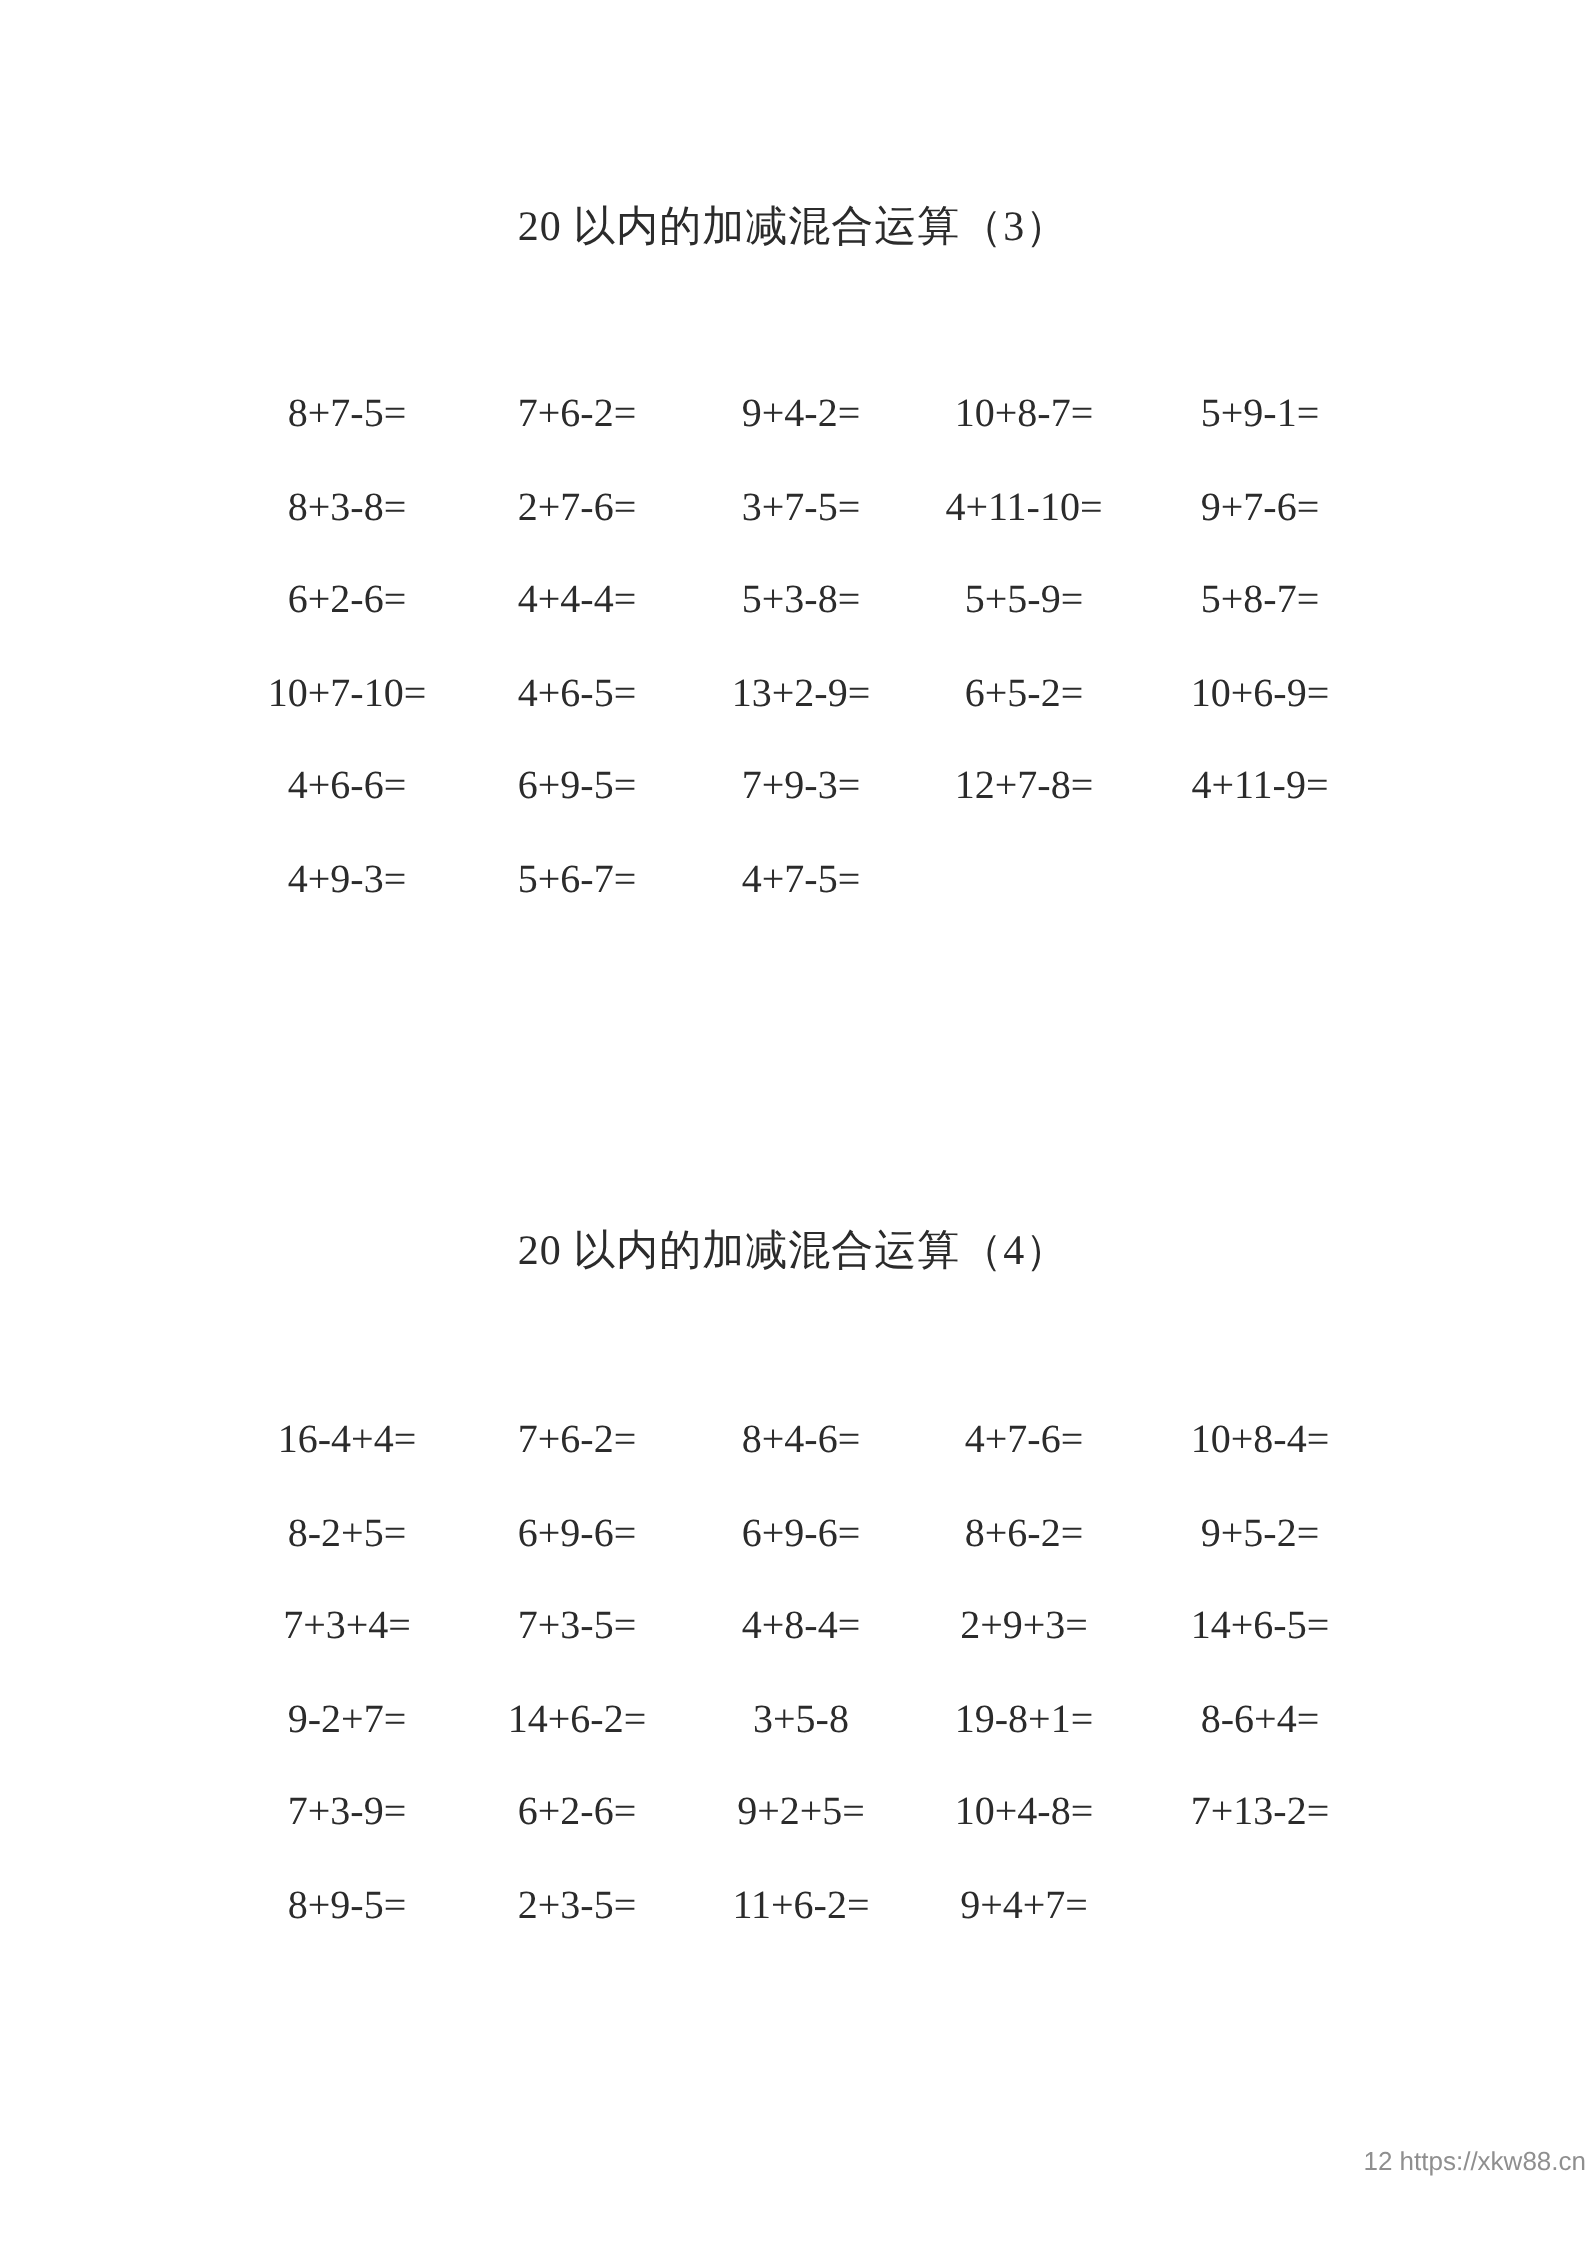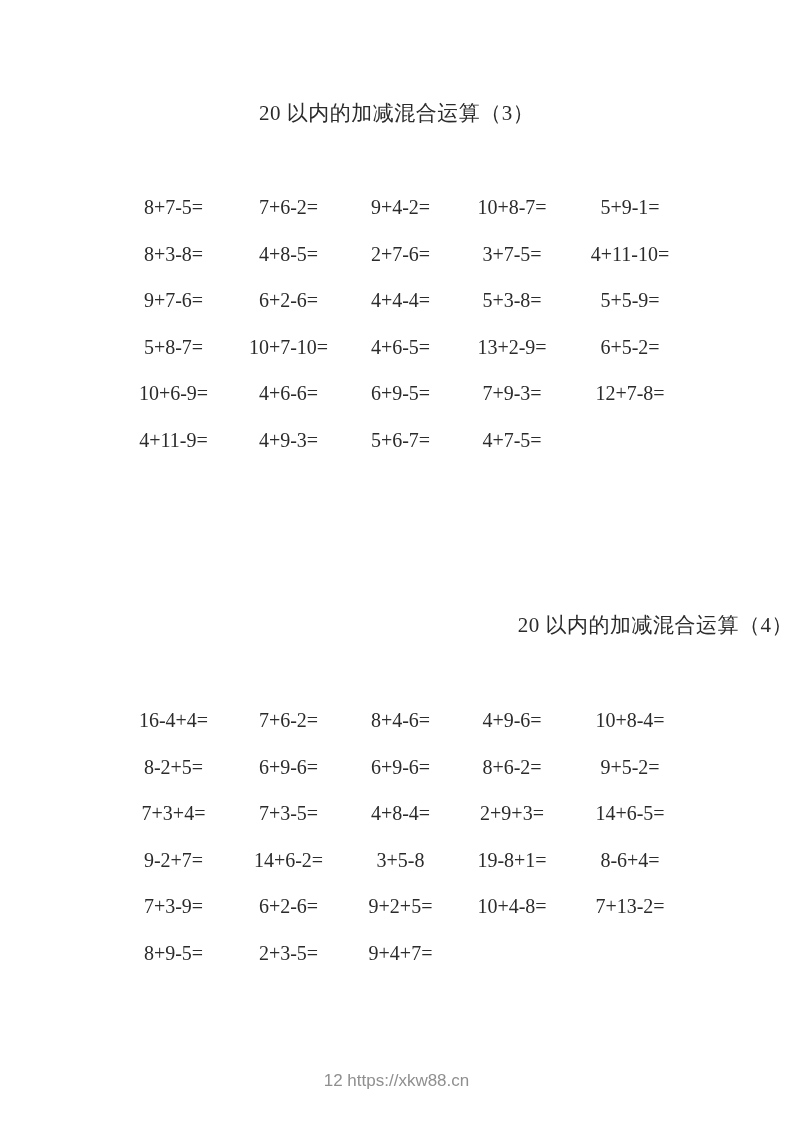--- a/index.html
+++ b/index.html
@@ -37,42 +37,41 @@
     font-size: 20px;
     line-height: 46.6px;
     white-space: nowrap;
     text-align: center;
   }
   .page-footer {
     position: absolute;
     top: 1066px;
     left: 0;
     width: 100%;
-    text-align: center;
+    text-align: right;
     font-family: "Liberation Sans", sans-serif;
-    font-size: 17px;
+    font-size: 13px;
     line-height: 30px;
     color: #8f8f8f;
   }
 </style>
 </head>
 <body>
 
 <div class="page">
 
   <div class="worksheet-title" style="top: 98px;">20 以内的加减混合运算（3）</div>
 
   <div class="problem-grid" id="grid-0" style="top: 184px;">
       <div class="cell">8+7-5=</div>
       <div class="cell">7+6-2=</div>
       <div class="cell">9+4-2=</div>
       <div class="cell">10+8-7=</div>
       <div class="cell">5+9-1=</div>
       <div class="cell">8+3-8=</div>
-      <div class="cell">4+8-5=</div>
       <div class="cell">2+7-6=</div>
       <div class="cell">3+7-5=</div>
       <div class="cell">4+11-10=</div>
       <div class="cell">9+7-6=</div>
       <div class="cell">6+2-6=</div>
       <div class="cell">4+4-4=</div>
       <div class="cell">5+3-8=</div>
       <div class="cell">5+5-9=</div>
       <div class="cell">5+8-7=</div>
       <div class="cell">10+7-10=</div>
@@ -83,27 +82,27 @@
       <div class="cell">4+6-6=</div>
       <div class="cell">6+9-5=</div>
       <div class="cell">7+9-3=</div>
       <div class="cell">12+7-8=</div>
       <div class="cell">4+11-9=</div>
       <div class="cell">4+9-3=</div>
       <div class="cell">5+6-7=</div>
       <div class="cell">4+7-5=</div>
     </div>
 
-  <div class="worksheet-title" style="top: 610px; text-align: right;">20 以内的加减混合运算（4）</div>
+  <div class="worksheet-title" style="top: 610px;">20 以内的加减混合运算（4）</div>
 
   <div class="problem-grid" id="grid-1" style="top: 697px;">
       <div class="cell">16-4+4=</div>
       <div class="cell">7+6-2=</div>
       <div class="cell">8+4-6=</div>
-      <div class="cell">4+9-6=</div>
+      <div class="cell">4+7-6=</div>
       <div class="cell">10+8-4=</div>
       <div class="cell">8-2+5=</div>
       <div class="cell">6+9-6=</div>
       <div class="cell">6+9-6=</div>
       <div class="cell">8+6-2=</div>
       <div class="cell">9+5-2=</div>
       <div class="cell">7+3+4=</div>
       <div class="cell">7+3-5=</div>
       <div class="cell">4+8-4=</div>
       <div class="cell">2+9+3=</div>
@@ -113,20 +112,21 @@
       <div class="cell">3+5-8</div>
       <div class="cell">19-8+1=</div>
       <div class="cell">8-6+4=</div>
       <div class="cell">7+3-9=</div>
       <div class="cell">6+2-6=</div>
       <div class="cell">9+2+5=</div>
       <div class="cell">10+4-8=</div>
       <div class="cell">7+13-2=</div>
       <div class="cell">8+9-5=</div>
       <div class="cell">2+3-5=</div>
+      <div class="cell">11+6-2=</div>
       <div class="cell">9+4+7=</div>
     </div>
 
   <div class="page-footer">
     <span>12 https://xkw88.cn</span>
   </div>
 
 </div>
 
 </body></html>

